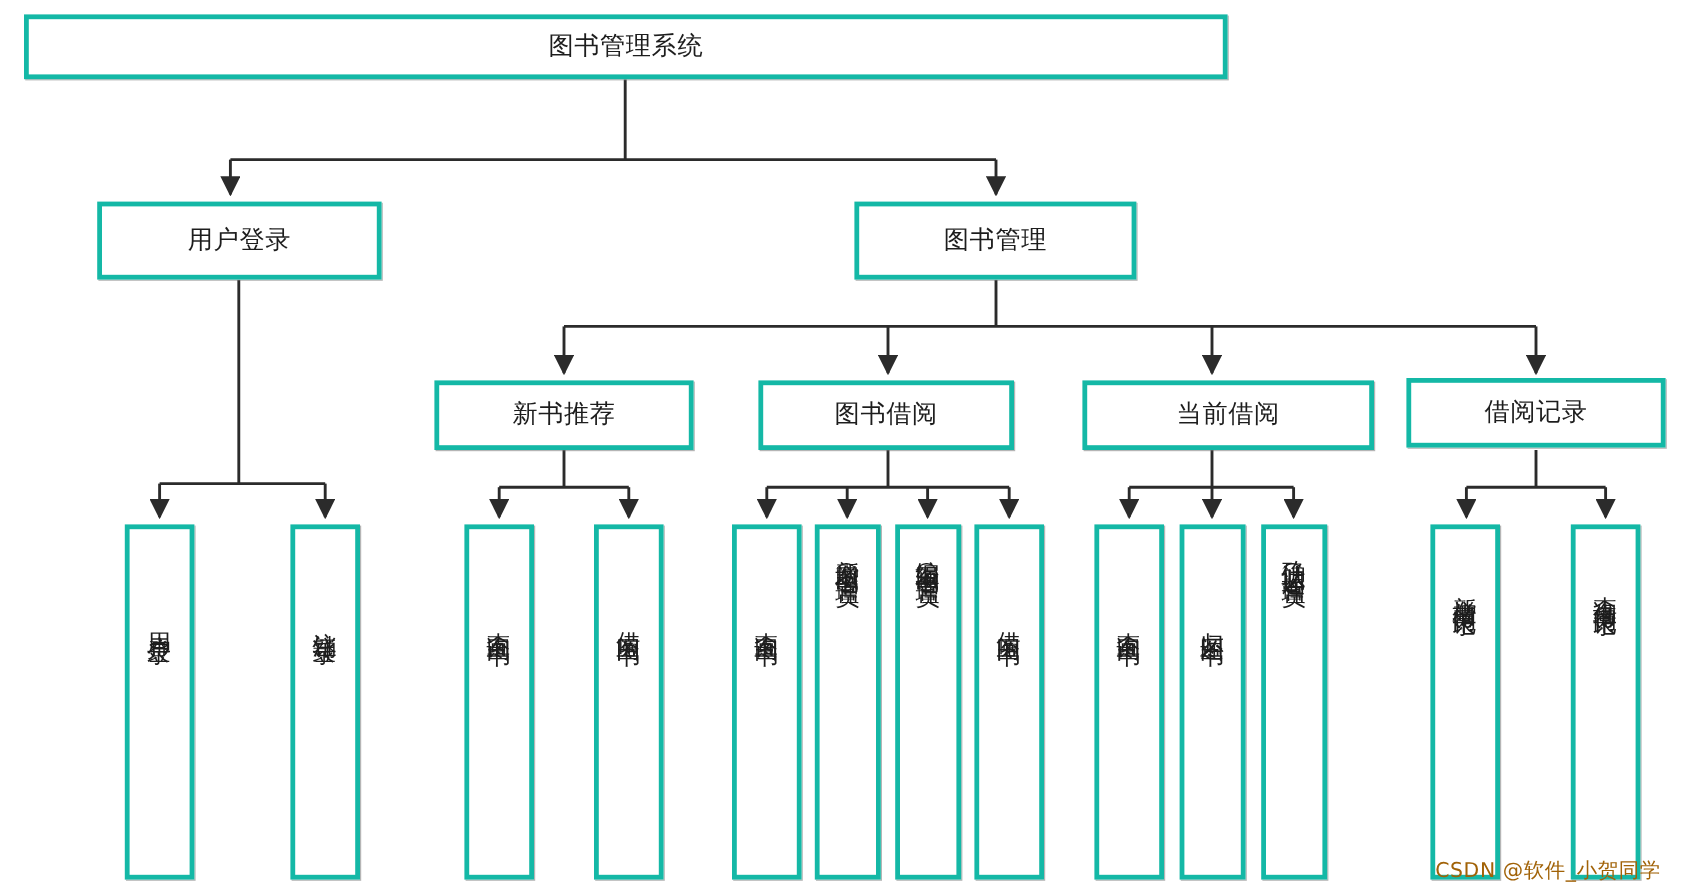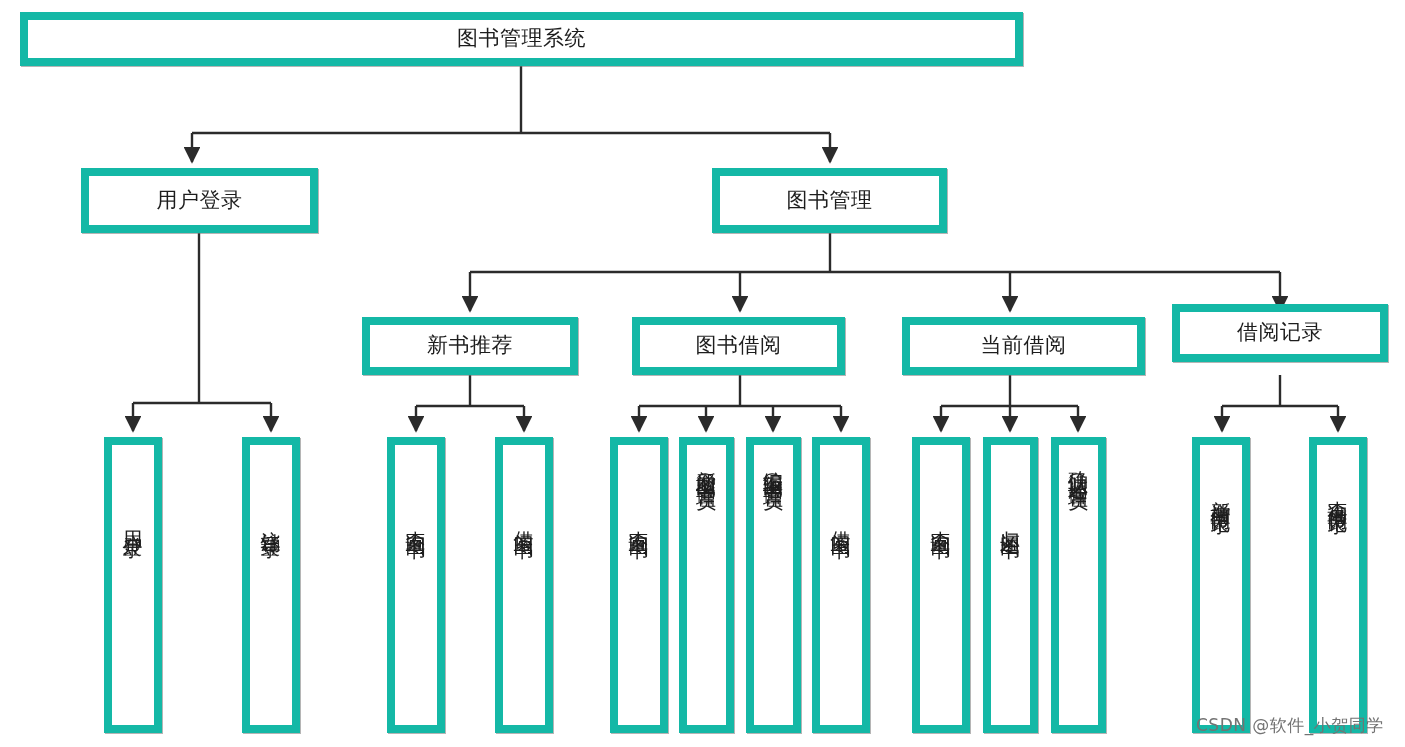--- a/index.html
+++ b/index.html
@@ -25,21 +25,21 @@
     left: 0;
     top: 0;
     width: 1405px;
     height: 747px;
     pointer-events: none;
   }
   .node {
     position: absolute;
     box-sizing: border-box;
     background: #ffffff;
-    border: 8px solid #14b8a6;
+    border: 4px solid #14b8a6;
     box-shadow: 1px 1px 0 rgba(120,120,120,0.55);
     display: flex;
     align-items: center;
     justify-content: center;
     overflow: hidden;
   }
   .node .label {
     color: #1d1d1d;
     font-size: 21px;
     line-height: 1.22;
@@ -64,21 +64,21 @@
     margin-top: 60px;
   }
   .node.vertical.midhigh .label {
     margin-top: 30px;
   }
   .node.vertical.tall .label {
     margin-top: 0px;
   }
   .watermark {
     position: absolute;
-    color: #737373;
+    color: #a16207;
     font-size: 17px;
     white-space: nowrap;
     letter-spacing: 0.5px;
     user-select: none;
   }
 </style>
 </head>
 <body>
 
 <div id="diagram-root">
@@ -146,21 +146,21 @@
 
   <div class="node" style="left:712px; top:168px; width:235px; height:65px;">
     <span class="label">图书管理</span>
   </div>
   <div class="node" style="left:632px; top:317px; width:213px; height:58px;">
     <span class="label">图书借阅</span>
   </div>
   <div class="node" style="left:902px; top:317px; width:243px; height:58px;">
     <span class="label">当前借阅</span>
   </div>
-  <div class="node" style="left:1172px; top:304px; width:216px; height:58px;">
+  <div class="node" style="left:1172px; top:315px; width:216px; height:58px;">
     <span class="label">借阅记录</span>
   </div>
 
   <div class="node vertical mid" style="left:104px; top:437px; width:58px; height:296px;">
     <span class="label">用户登录</span>
   </div>
   <div class="node vertical mid" style="left:242px; top:437px; width:58px; height:296px;">
     <span class="label">注销登录</span>
   </div>
 

